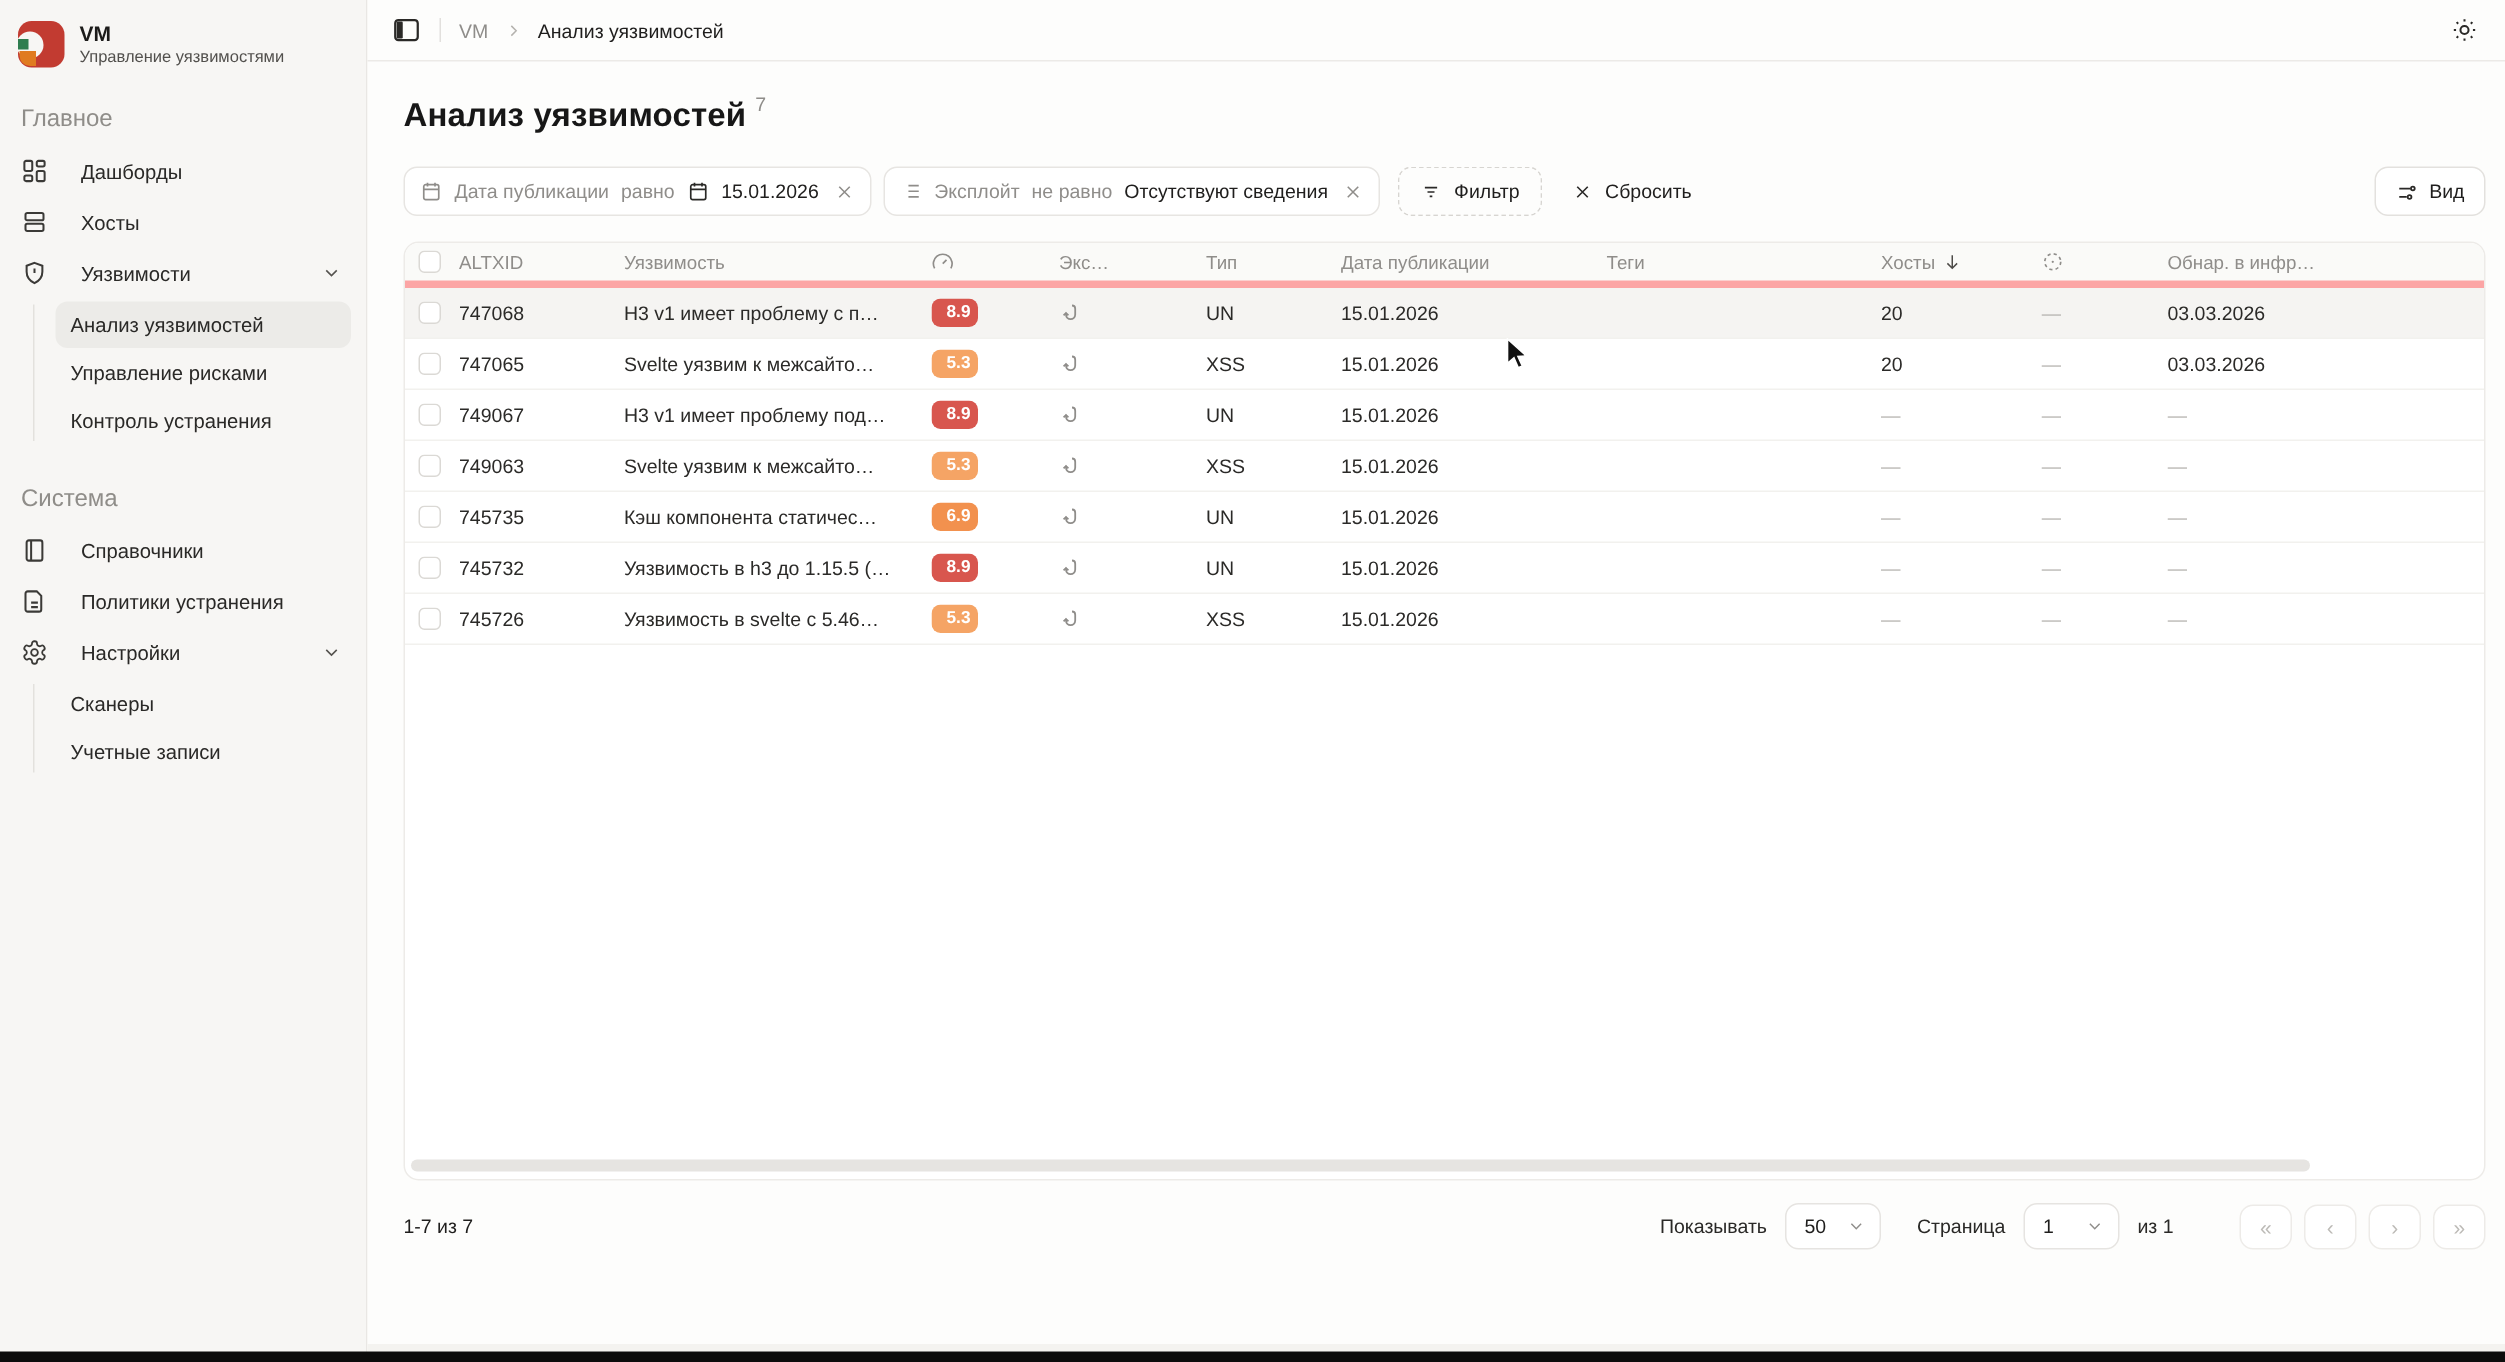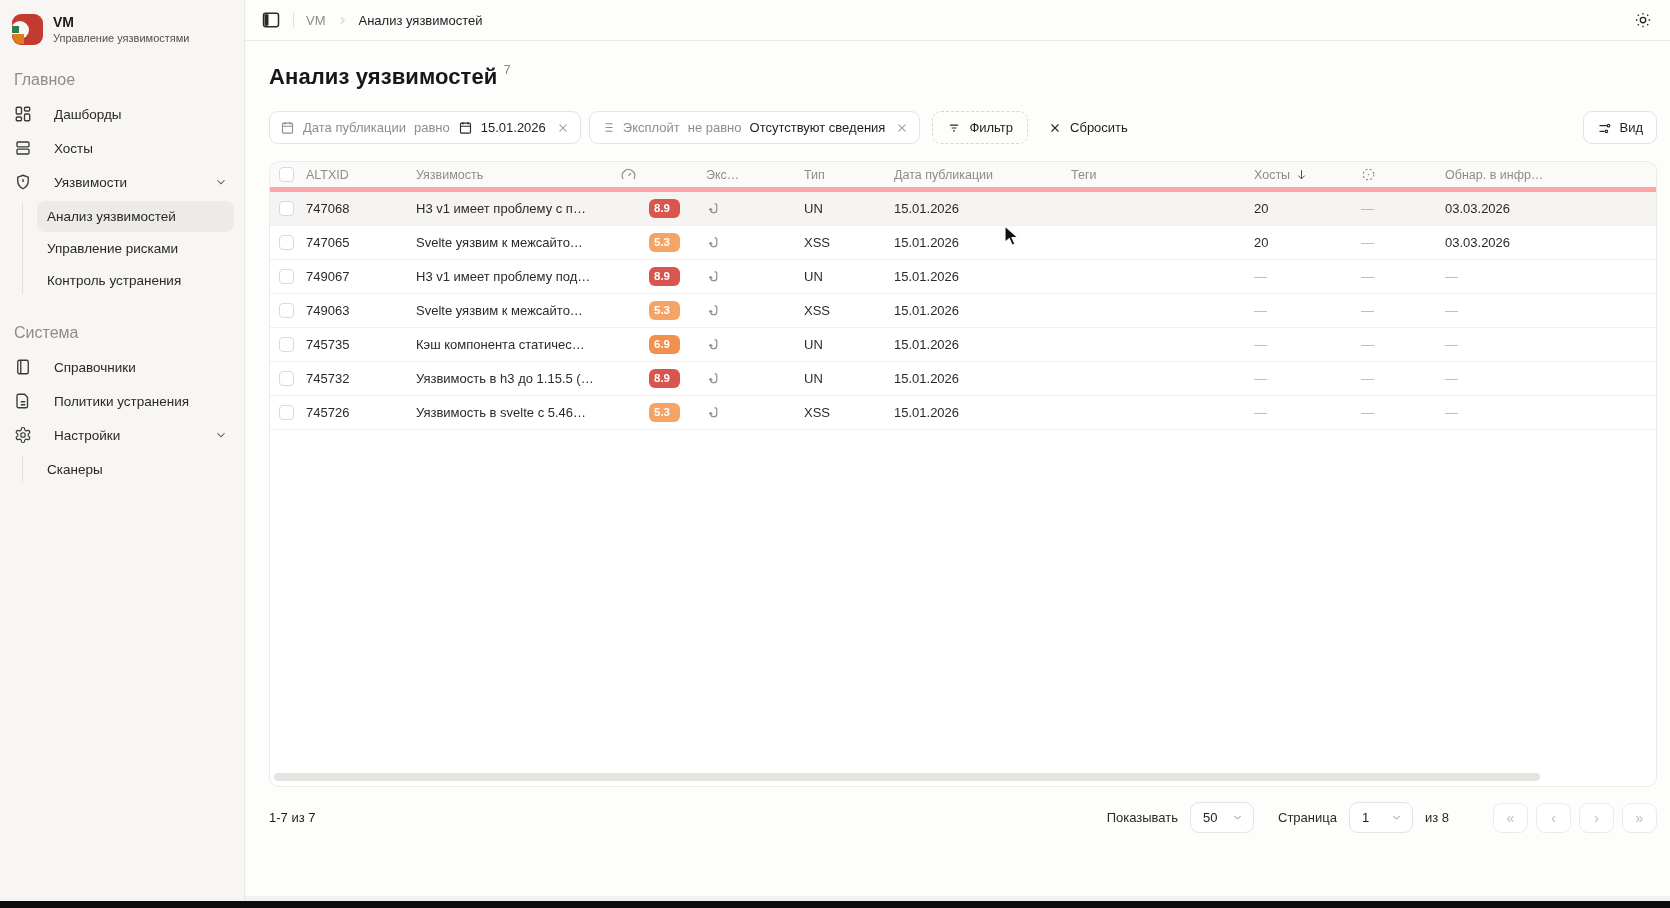--- a/index.html
+++ b/index.html
@@ -103,21 +103,21 @@
   .trow.body { height:34px; border-bottom:1px solid #f2f1ee; font-size:13px; color:#2b2a28; }
   .trow.body.hover { background:#f5f4f2; }
   .cell { overflow:hidden; white-space:nowrap; text-overflow:ellipsis; padding-right:8px; }
   .c-check { display:flex; justify-content:flex-start; padding-left:9px; }
   .checkbox { width:15px; height:15px; border:1.5px solid #dbd9d5; border-radius:4px; background:#fff; display:block; cursor:pointer; }
   .hicon { width:15px; height:15px; color:#8f8d8a; }
   .hosts-head { display:flex; align-items:center; gap:5px; }
   .sort-arrow { width:13px; height:13px; color:#4c4a47; }
   .badge {
     display:inline-block; min-width:31px; padding:3px 5px; border-radius:6px;
-    color:#fff; font-size:11.5px; font-weight:700; text-align:left; line-height:1.2;margin-left:28px;
+    color:#fff; font-size:11.5px; font-weight:700; text-align:right; line-height:1.2;
   }
   .hookicon { width:16px; height:16px; color:#8f8d8a; }
   .dim { color:#b8b6b2; }
 
   .hscroll {
     position:absolute; left:4px; bottom:5px; height:8px; width:1266px;
     background:#e6e4e1; border-radius:4px; cursor:pointer;
   }
 
   
@@ -238,20 +238,21 @@
     <span>Настройки</span>
     <span class="chev">
       <svg viewBox="0 0 24 24" fill="none" stroke="currentColor" stroke-width="1.8" width="14" height="14">
           <path d="m6 9 6 6 6-6"></path>
         </svg>
     </span>
   </div>
 
   <div class="subnav">
     <div class="sub-item">Сканеры</div>
+    <div class="sub-item">Учетные записи</div>
   </div>
 </aside>
 
 <div class="main">
 
   <div class="topbar">
     <span class="tb-toggle">
       <svg viewBox="0 0 24 24" fill="none" stroke="currentColor" stroke-width="1.8" width="20" height="20">
           <rect x="3" y="4" width="18" height="16" rx="2.5"></rect>
           <rect x="4.2" y="5.2" width="4.8" height="13.6" rx="1" fill="currentColor" stroke="none"></rect>
@@ -547,21 +548,21 @@
         <span class="flabel">Страница</span>
         <div class="fselect">
           <span>1</span>
           <span class="chev">
             <svg viewBox="0 0 24 24" fill="none" stroke="currentColor" stroke-width="1.8" width="13" height="13">
                 <path d="m6 9 6 6 6-6"></path>
               </svg>
           </span>
         </div>
         <span class="gap12"></span>
-        <span class="flabel">из 8</span>
+        <span class="flabel">из 1</span>
         <span class="gap44"></span>
         <div class="pager">
           <button class="pgbtn">«</button>
           <button class="pgbtn">‹</button>
           <button class="pgbtn">›</button>
           <button class="pgbtn">»</button>
         </div>
       </div>
     </div>
   </div>

